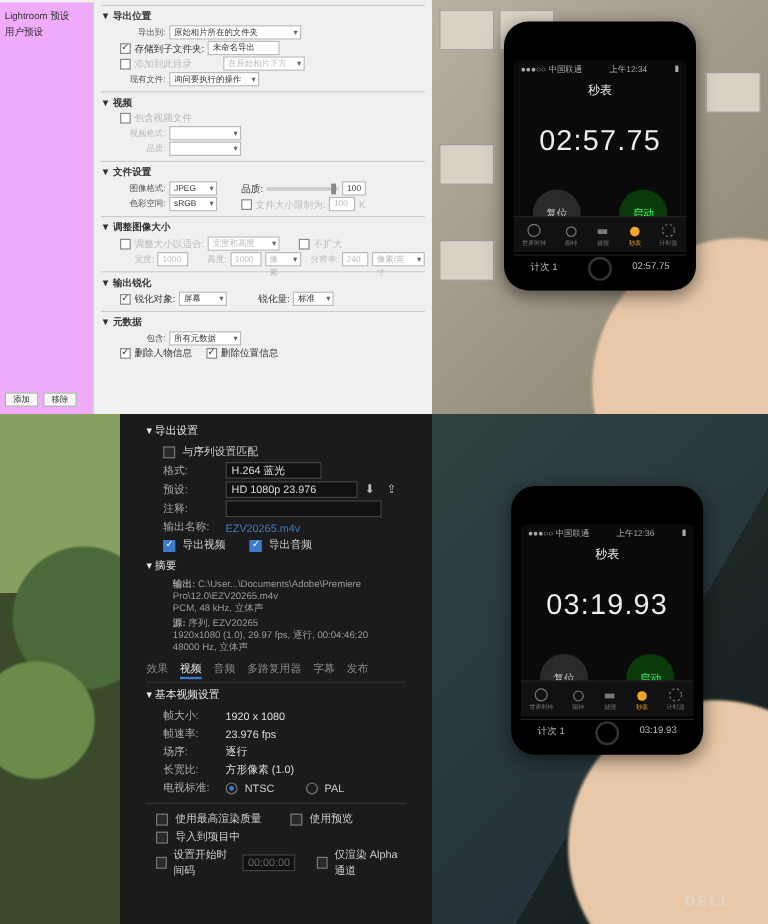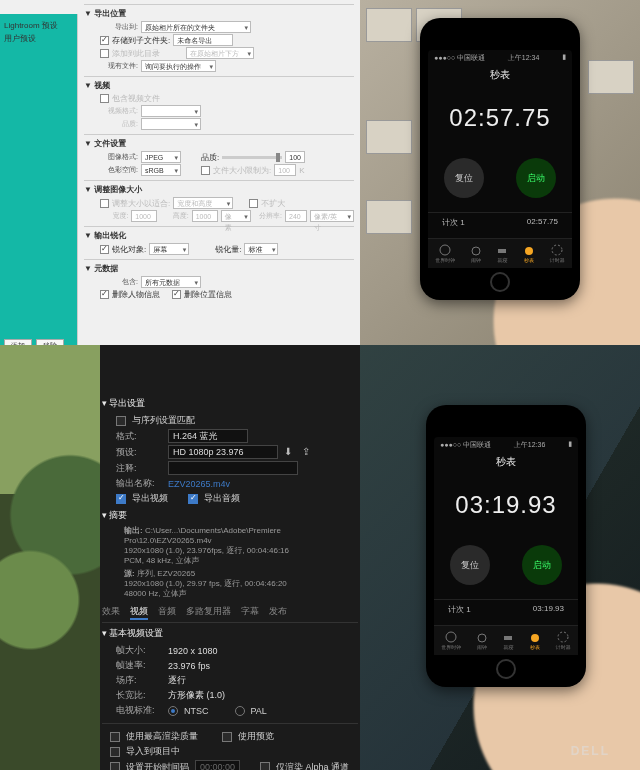--- a/index.html
+++ b/index.html
@@ -3,21 +3,21 @@
 <meta charset="utf-8">
 <style>
   * { box-sizing: border-box; margin: 0; padding: 0; font-family: "Microsoft YaHei", Arial, sans-serif; }
   body { width: 640px; height: 770px; background: #444; overflow: hidden; }
 
   
   .quad { display: grid; grid-template-columns: 360px 280px; grid-template-rows: 345px 425px; width: 640px; height: 770px; }
 
   
   .lr { background: #f0f0f0; font-size: 8px; color: #333; overflow: hidden; position: relative; }
-  .lr-side { position: absolute; left: 0; top: 14px; width: 78px; height: 100%; background: #14b8a6; border-right: 1px solid #ccc; padding: 4px 4px; }
+  .lr-side { position: absolute; left: 0; top: 2px; width: 78px; height: 100%; background: #f0abfc; border-right: 1px solid #ccc; padding: 4px 4px; }
   .lr-side div { margin: 2px 0; }
   .lr-main { position: absolute; left: 78px; top: 0; right: 0; bottom: 0; padding: 4px 6px; overflow: hidden; }
   .lr-sect { margin-bottom: 4px; }
   .lr-sect-h { font-weight: bold; border-top: 1px solid #ccc; padding-top: 3px; margin-bottom: 2px; }
   .lr-row { display: flex; align-items: center; gap: 3px; margin: 1px 0 1px 16px; }
   .lr-label { width: 38px; text-align: right; color: #555; font-size: 7px; }
   .lr-dd { background: #fff; border: 1px solid #bbb; padding: 0 14px 0 3px; height: 12px; line-height: 11px; font-size: 7px; position: relative; min-width: 60px; display: inline-block; }
   .lr-dd::after { content: "▾"; position: absolute; right: 2px; top: 0; font-size: 7px; color: #666; }
   .lr-input { background: #fff; border: 1px solid #bbb; height: 12px; line-height: 11px; font-size: 7px; padding: 0 3px; min-width: 40px; display: inline-block; }
   .lr-ck { width: 9px; height: 9px; border: 1px solid #888; background: #fff; display: inline-block; vertical-align: middle; position: relative; }
@@ -27,21 +27,21 @@
   .lr-btn { border:1px solid #aaa; background:#f7f7f7; padding:0 6px; height:12px; line-height:11px; font-size:7px; display:inline-block;}
   .mute { color:#bbb; }
 
   
   .pr { background: #1b1b1b; color: #cfcfcf; font-size: 9px; display: flex; }
   .pr-thumb { width: 100px; height: 100%; background: linear-gradient(#3a5a3a,#2a3a2a); position:relative; overflow:hidden;}
   .pr-thumb::before{content:"";position:absolute;inset:0;background:
      radial-gradient(circle at 30% 60%, #6b8b4b 0 18%, transparent 19%),
      radial-gradient(circle at 70% 40%, #4a6a3a 0 22%, transparent 23%),
      linear-gradient(#88a060 0 35%, #3a4a2a 35% 100%);}
-  .pr-panel { flex:1; padding: 8px 2px; margin-top: 44px; }
+  .pr-panel { flex:1; padding: 8px 22px; }
   .pr-h { color:#e8e8e8; margin-bottom:4px; }
   .pr-row { display:flex; gap:6px; margin: 2px 0 2px 14px; align-items:center;}
   .pr-l { width: 46px; color:#a8a8a8; }
   .pr-v { color:#ddd; }
   .pr-link { color:#3d7ac7; }
   .pr-ck { width:10px;height:10px;border:1px solid #777;background:#2a2a2a;display:inline-block;vertical-align:middle;position:relative;}
   .pr-ck.on{background:#3d7ac7;border-color:#3d7ac7;}
   .pr-ck.on::after{content:"✓";position:absolute;left:1px;top:-2px;color:#fff;font-size:8px;}
   .pr-field{background:#111;border:1px solid #444;padding:0 4px;height:14px;line-height:13px;color:#ddd;min-width:80px;display:inline-block;}
   .pr-sub { margin-left: 22px; color:#9a9a9a; font-size:8px; line-height:1.25;}
@@ -57,21 +57,21 @@
   .share-icon::before{content:"⇪";color:#bbb;font-size:10px;}
 
   
   .photo { position: relative; overflow: hidden; }
   .photo.top { background: linear-gradient(135deg,#b8b0a0,#8a8270); }
   .photo.bot { background: linear-gradient(135deg,#7aa060,#2a3a2a); }
   .bgscreen { position:absolute; inset:0; }
   .strip { position:absolute; background:#d8d2c4; border:1px solid #999; }
   .hand { position:absolute; width:260px; height:260px; border-radius:50%; background: radial-gradient(circle at 60% 60%, #e8c8a8 0 55%, transparent 56%); right:-80px; bottom:-80px; filter: blur(1px);}
 
-  .phone { position:absolute; width:160px; height:282px; background:#000; border-radius:20px; box-shadow:0 4px 14px rgba(0,0,0,.5); left:60px; top:18px;}
+  .phone { position:absolute; width:160px; height:224px; background:#000; border-radius:20px; box-shadow:0 4px 14px rgba(0,0,0,.5); left:60px; top:18px;}
   .photo.bot .phone{ top:60px; left:66px;}
   .screen{ position:absolute; left:8px; right:8px; top:32px; bottom:32px; background:#0a0a0a; border-radius:4px; color:#eee; text-align:center;}
   .homebtn{position:absolute;left:50%;bottom:8px;transform:translateX(-50%);width:20px;height:20px;border:2px solid #333;border-radius:50%;}
   .status{display:flex;justify-content:space-between;padding:3px 6px;font-size:7px;color:#aaa;}
   .title-sw{font-size:10px;color:#eee;margin-top:2px;}
   .bigtime{font-size:24px;font-weight:200;letter-spacing:1px;margin-top:22px;}
   .btnrow{display:flex;justify-content:space-around;margin-top:26px;}
   .circle-btn{width:40px;height:40px;border-radius:50%;display:flex;align-items:center;justify-content:center;font-size:9px;}
   .reset-b{background:#2a2a2a;color:#ccc;}
   .start-b{background:#0a3a0a;color:#3aff6a;}
@@ -305,21 +305,20 @@
       <div class="pr-row">
           <span class="pr-ck on"></span>
           <span>导出视频</span>
           <span style="width:8px"></span>
           <span class="pr-ck on"></span>
           <span>导出音频</span>
         </div>
 
       <div class="pr-h" style="margin-top:4px">▾ <span>摘要</span></div>
       <div class="pr-sub"><b>输出:</b> <span>C:\User...\Documents\Adobe\Premiere Pro\12.0\EZV20265.m4v</span></div>
-      <div class="pr-sub">1920x1080 (1.0), 23.976fps, 逐行, 00:04:46:16</div>
       <div class="pr-sub">PCM, 48 kHz, 立体声</div>
       <div class="pr-sub" style="margin-top:3px"><b>源:</b> <span>序列, EZV20265</span></div>
       <div class="pr-sub">1920x1080 (1.0), 29.97 fps, 逐行, 00:04:46:20</div>
       <div class="pr-sub">48000 Hz, 立体声</div>
 
       <div class="pr-tabs">
         <span class="pr-tab">效果</span>
         <span class="pr-tab active">视频</span>
         <span class="pr-tab">音频</span>
         <span class="pr-tab">多路复用器</span>

